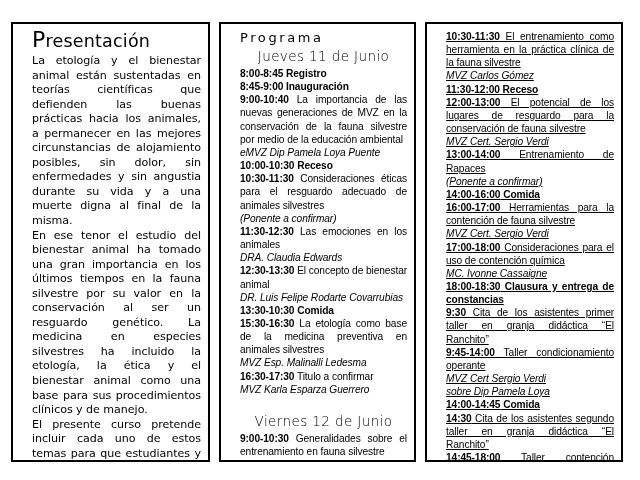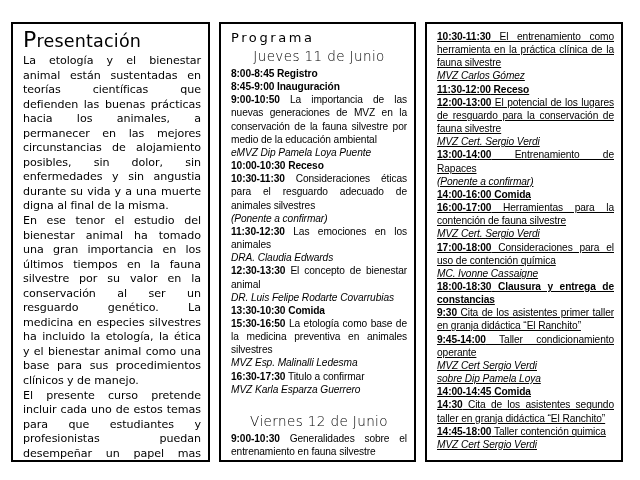--- a/index.html
+++ b/index.html
@@ -21,21 +21,21 @@
     height: 480px;
     display: flex;
     gap: 9px;
     padding: 22px 11px 18px 11px;
     box-sizing: border-box;
   }
 
   .panel {
     border: 2px solid #000000;
     box-sizing: border-box;
-    padding: 6px 7px 5px 10px;
+    padding: 6px 7px 5px 19px;
     background: #ffffff;
     overflow: hidden;
   }
 
   .panel-left   { width: 199px; }
   .panel-mid    { width: 197px; }
   .panel-right  { width: 198px; text-decoration: underline; }
 
   
   .title-presentacion {
@@ -118,31 +118,31 @@
     <p class="body-hand">El presente curso pretende incluir cada uno de estos temas para que estudiantes y profesionistas puedan desempeñar un papel mas adecuado en su práctica cotidiana y los ejemplares silvestres a su cuidado sean siempre beneficiados.</p>
 
   </section>
 
   <section class="panel panel-mid">
     <h1 class="title-programa">Programa</h1>
     <div class="date-header">Jueves 11 de Junio</div>
     <div>
         <p class="prog-item"><span class="t">8:00-8:45</span><span class="b"> Registro</span></p>
         <p class="prog-item"><span class="t">8:45-9:00</span><span class="b"> Inauguración</span></p>
-        <p class="prog-item"><span class="t">9:00-10:50</span><span class=""> La importancia de las nuevas generaciones de MVZ en la conservación de la fauna silvestre por medio de la educación ambiental</span></p>
+        <p class="prog-item"><span class="t">9:00-10:40</span><span class=""> La importancia de las nuevas generaciones de MVZ en la conservación de la fauna silvestre por medio de la educación ambiental</span></p>
         <p class="speaker">eMVZ Dip Pamela Loya Puente</p>
         <p class="prog-item"><span class="t">10:00-10:30</span><span class="b"> Receso</span></p>
         <p class="prog-item"><span class="t">10:30-11:30</span><span class=""> Consideraciones éticas para el resguardo adecuado de animales silvestres</span></p>
         <p class="speaker">(Ponente a confirmar)</p>
         <p class="prog-item"><span class="t">11:30-12:30</span><span class=""> Las emociones en los animales</span></p>
         <p class="speaker">DRA. Claudia Edwards</p>
         <p class="prog-item"><span class="t">12:30-13:30</span><span class=""> El concepto de bienestar animal</span></p>
         <p class="speaker">DR. Luis Felipe Rodarte Covarrubias</p>
         <p class="prog-item"><span class="t">13:30-10:30</span><span class="b"> Comida</span></p>
-        <p class="prog-item"><span class="t">15:30-16:50</span><span class=""> La etología como base de la medicina preventiva en animales silvestres</span></p>
+        <p class="prog-item"><span class="t">15:30-16:30</span><span class=""> La etología como base de la medicina preventiva en animales silvestres</span></p>
         <p class="speaker">MVZ Esp. Malinalli Ledesma</p>
         <p class="prog-item"><span class="t">16:30-17:30</span><span class=""> Titulo a confirmar</span></p>
         <p class="speaker">MVZ Karla Esparza Guerrero</p>
       </div>
 
     <div class="date-header spaced">Viernes 12 de Junio</div>
     <div>
         <p class="prog-item"><span class="t">9:00-10:30</span><span class=""> Generalidades sobre el entrenamiento en fauna silvestre</span></p>
         <p class="speaker">MC. Gerardo Martínez</p>
       </div>

